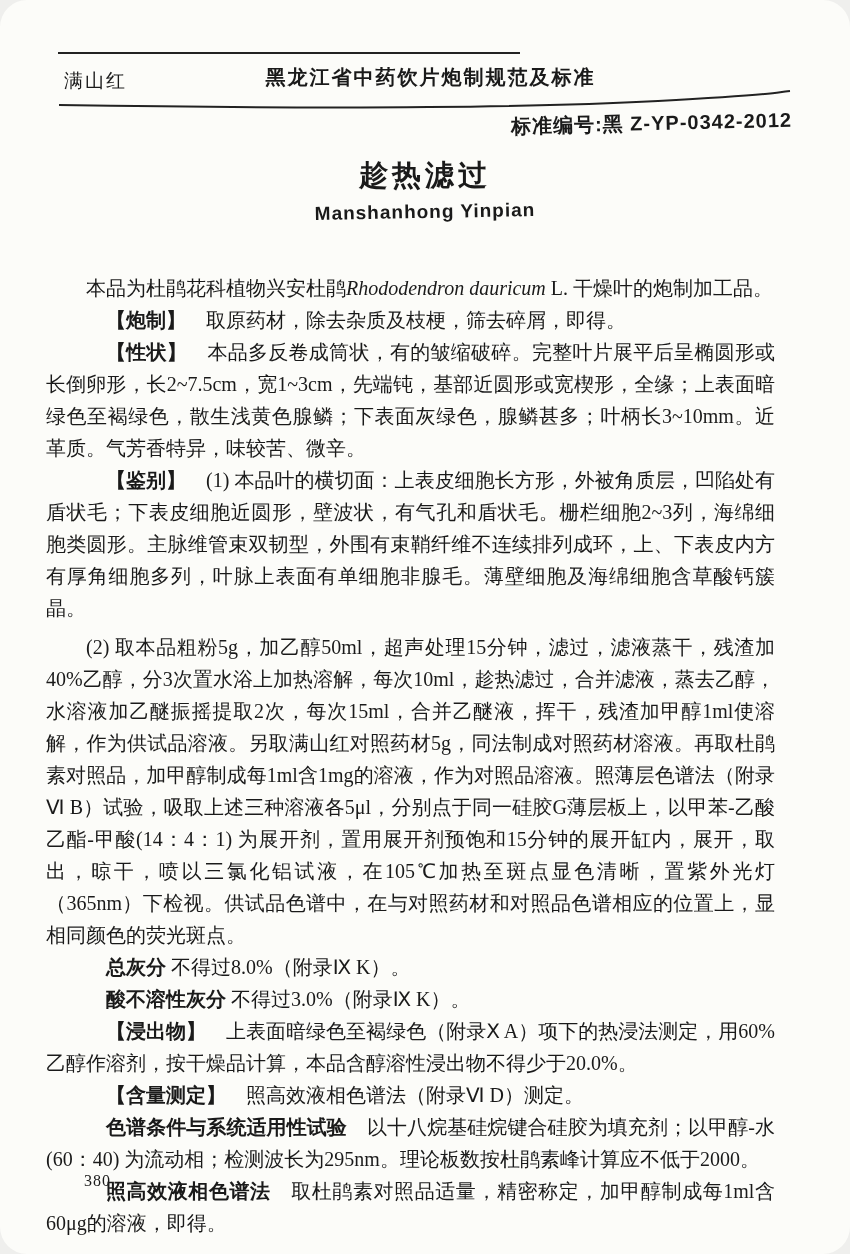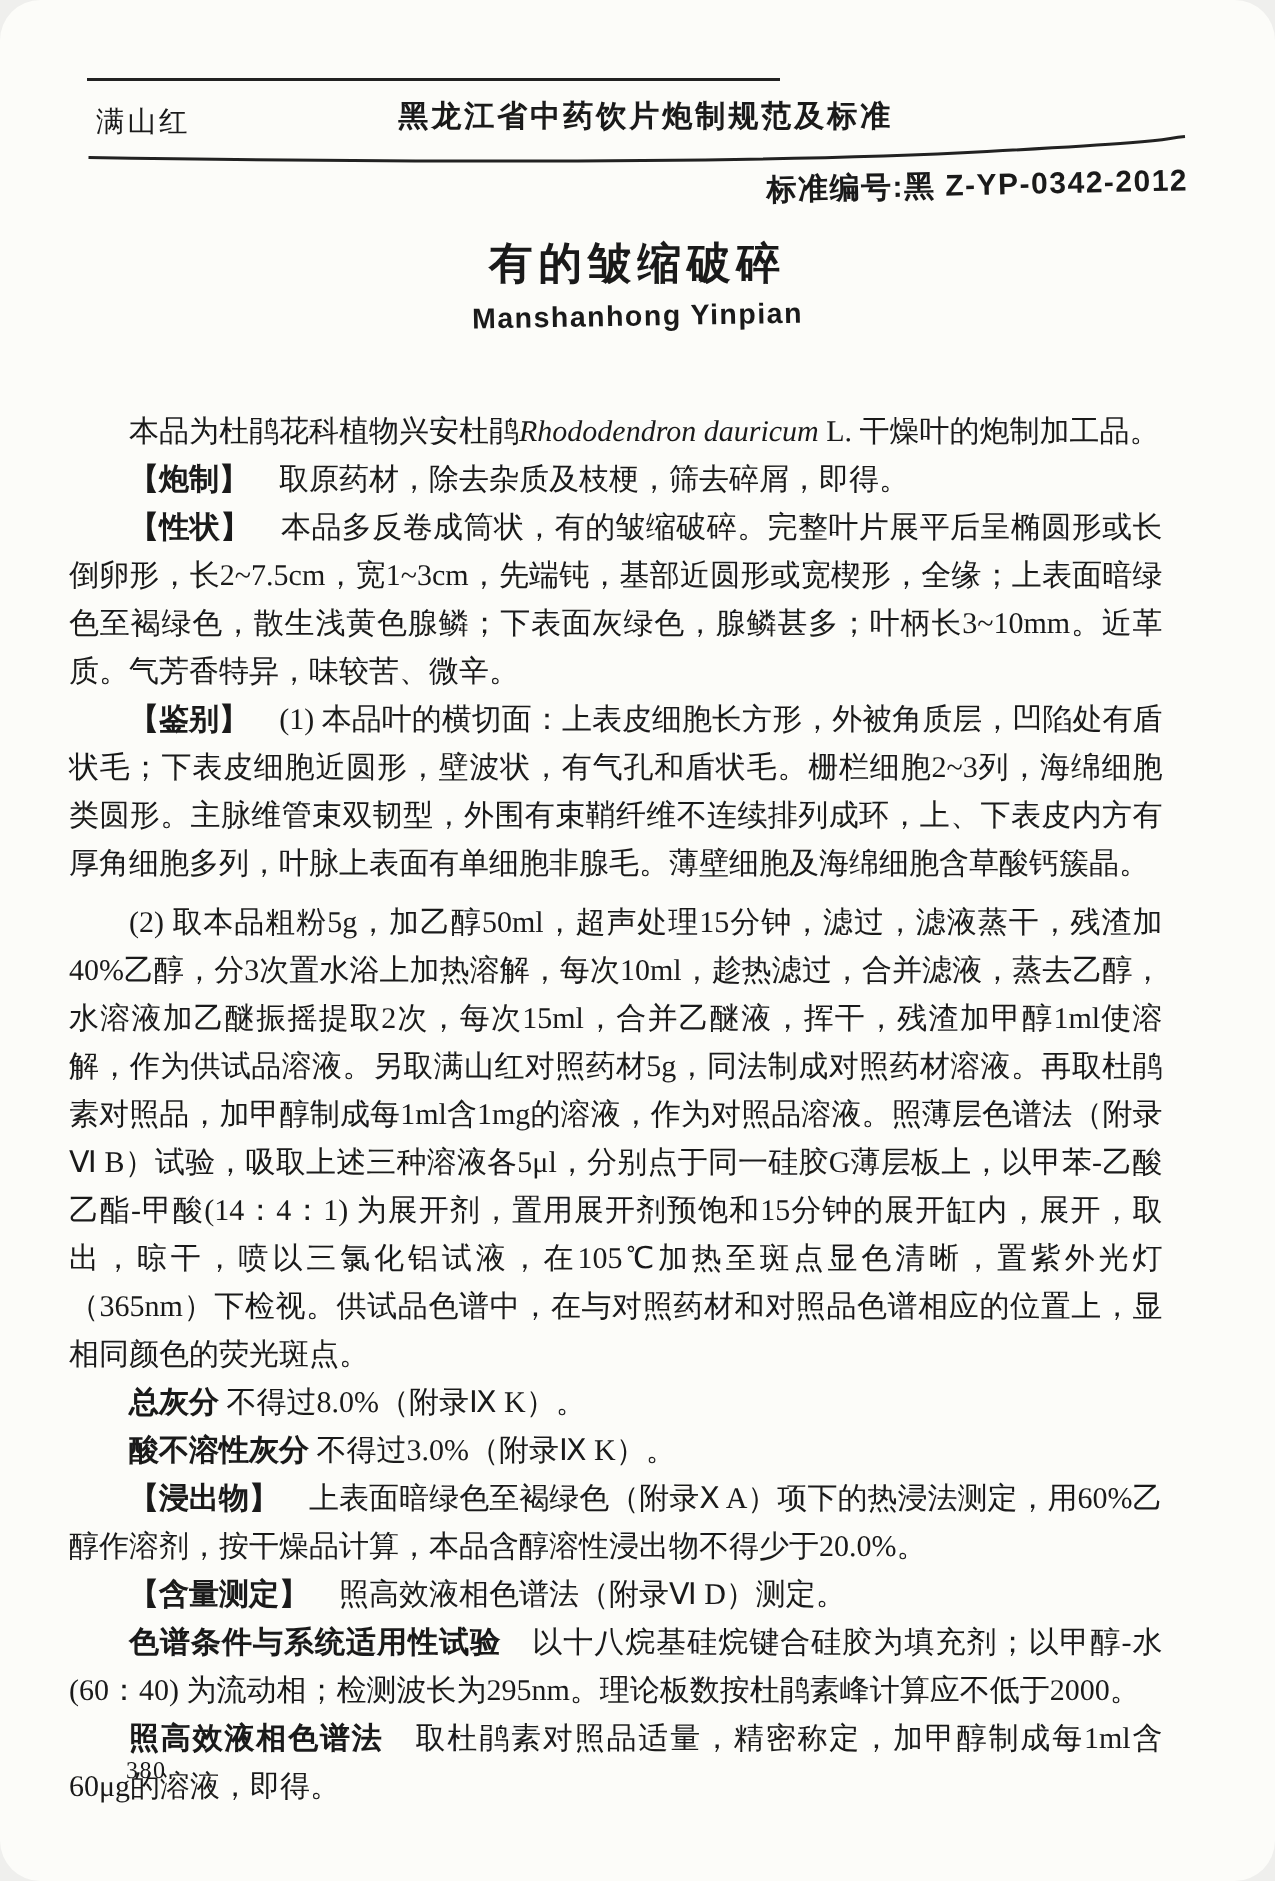--- a/index.html
+++ b/index.html
@@ -58,21 +58,21 @@
     transform: rotate(-1deg);
   }
   
   .doc-body {
     position: absolute; left: 46px; top: 272px; width: 729px;
     font-size: 20px; line-height: 32px;
     text-align: justify;
   }
   .para { margin: 0; text-indent: 2em; }
   .para.gap { margin-top: 7px; }
-  .b { font-weight: bold; }
+  .b { font-weight: bold; margin-left: 20px; }
   .i { font-style: italic; }
   
   .page-number {
     position: absolute; left: 84px; top: 1172px;
     font-size: 16px; letter-spacing: 1px;
   }
 </style>
 </head>
 <body>
 
@@ -86,21 +86,21 @@
   </div>
 
   <div class="header-rule-bottom">
     <svg width="733" height="22" viewBox="0 0 733 22" xmlns="http://www.w3.org/2000/svg">
       <path d="M1 13 C 260 17, 470 16, 600 9 S 712 1, 732 -1" fill="none" stroke="#222" stroke-width="2"></path>
     </svg>
   </div>
 
   <div class="standard-number">标准编号:黑 Z-YP-0342-2012</div>
 
-  <div class="doc-title">有的皱缩破碎</div>
+  <div class="doc-title">趁热滤过</div>
   <div class="doc-pinyin">Manshanhong Yinpian</div>
 
   <div class="doc-body">
       <p class="para"><span>本品为杜鹃花科植物兴安杜鹃</span><span class="i">Rhododendron dauricum</span><span> L. 干燥叶的炮制加工品。</span></p>
       <p class="para"><span class="b">【炮制】</span><span>　取原药材，除去杂质及枝梗，筛去碎屑，即得。</span></p>
       <p class="para"><span class="b">【性状】</span><span>　本品多反卷成筒状，有的皱缩破碎。完整叶片展平后呈椭圆形或长倒卵形，长2~7.5cm，宽1~3cm，先端钝，基部近圆形或宽楔形，全缘；上表面暗绿色至褐绿色，散生浅黄色腺鳞；下表面灰绿色，腺鳞甚多；叶柄长3~10mm。近革质。气芳香特异，味较苦、微辛。</span></p>
       <p class="para"><span class="b">【鉴别】</span><span>　(1) 本品叶的横切面：上表皮细胞长方形，外被角质层，凹陷处有盾状毛；下表皮细胞近圆形，壁波状，有气孔和盾状毛。栅栏细胞2~3列，海绵细胞类圆形。主脉维管束双韧型，外围有束鞘纤维不连续排列成环，上、下表皮内方有厚角细胞多列，叶脉上表面有单细胞非腺毛。薄壁细胞及海绵细胞含草酸钙簇晶。</span></p>
       <p class="para gap"><span>(2) 取本品粗粉5g，加乙醇50ml，超声处理15分钟，滤过，滤液蒸干，残渣加40%乙醇，分3次置水浴上加热溶解，每次10ml，趁热滤过，合并滤液，蒸去乙醇，水溶液加乙醚振摇提取2次，每次15ml，合并乙醚液，挥干，残渣加甲醇1ml使溶解，作为供试品溶液。另取满山红对照药材5g，同法制成对照药材溶液。再取杜鹃素对照品，加甲醇制成每1ml含1mg的溶液，作为对照品溶液。照薄层色谱法（附录Ⅵ B）试验，吸取上述三种溶液各5μl，分别点于同一硅胶G薄层板上，以甲苯-乙酸乙酯-甲酸(14：4：1) 为展开剂，置用展开剂预饱和15分钟的展开缸内，展开，取出，晾干，喷以三氯化铝试液，在105℃加热至斑点显色清晰，置紫外光灯（365nm）下检视。供试品色谱中，在与对照药材和对照品色谱相应的位置上，显相同颜色的荧光斑点。</span></p>
       <p class="para"><span class="b">总灰分</span><span> 不得过8.0%（附录Ⅸ K）。</span></p>
       <p class="para"><span class="b">酸不溶性灰分</span><span> 不得过3.0%（附录Ⅸ K）。</span></p>

